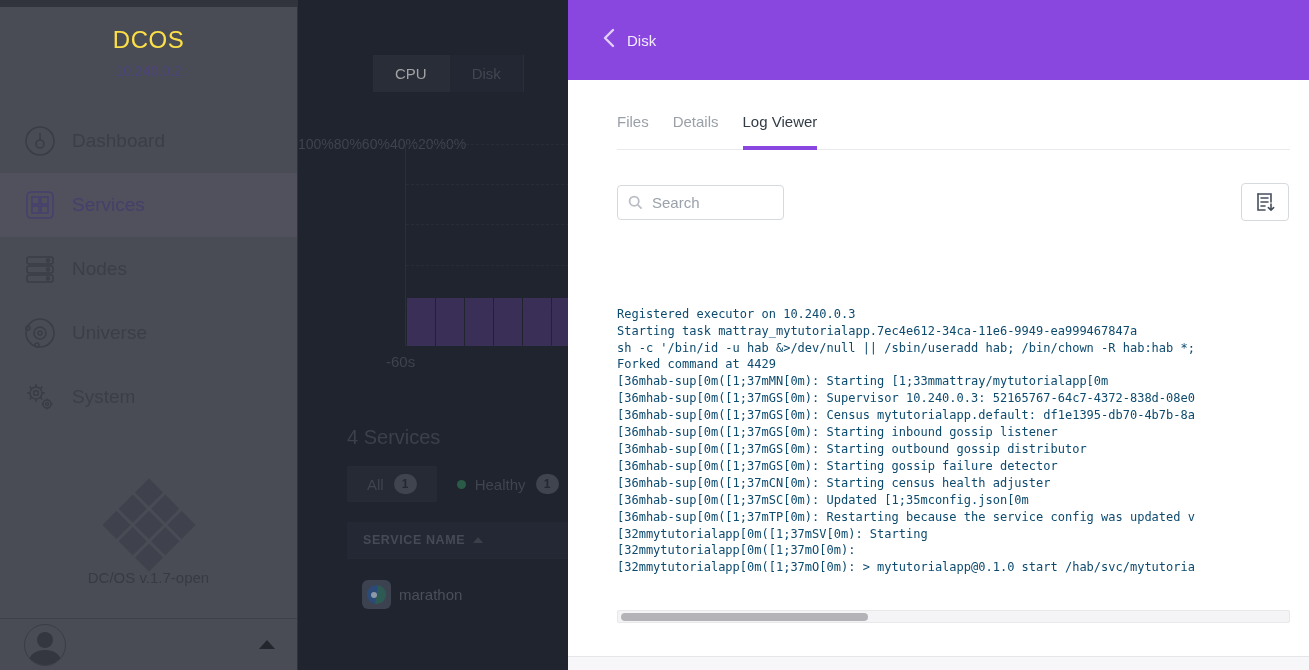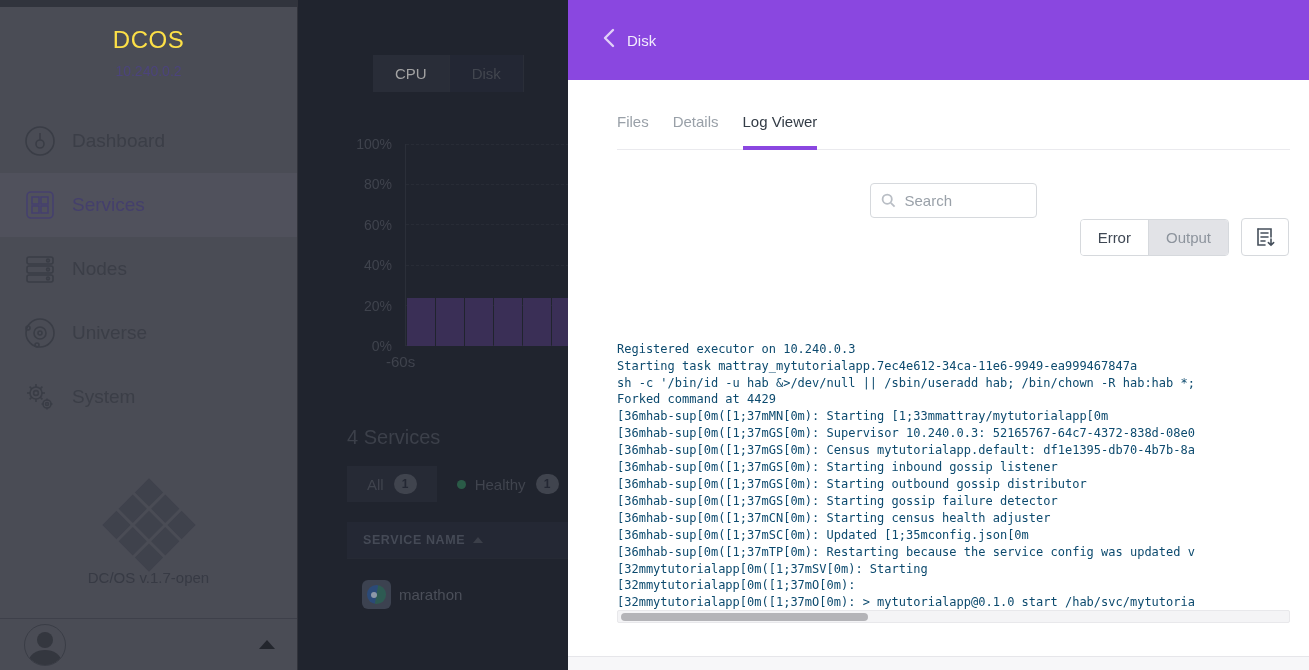--- a/index.html
+++ b/index.html
@@ -41,21 +41,21 @@
 
   
   .main { position:absolute; left:298px; top:0; right:0; height:670px; background:#20242e; overflow:hidden; }
   .res-tabs { position:absolute; left:75px; top:55px; display:flex; background:#232734; }
   .res-tab { height:37px; padding:0 22px; display:flex; align-items:center; font-size:15px;
              color:#42464f; border-right:1px solid #2a2e38; }
   .res-tab.active { background:#292d38; color:#a3a3a3; }
 
   .chart { position:absolute; left:0; top:137px; }
   .y-labels { position:absolute; left:0; top:0; width:94px; height:216px;
-              display:flex; flex-direction:column; justify-content:space-between; }
+              display:flex; flex-direction:row; justify-content:space-between; }
   .y-labels div { text-align:right; font-size:14px; color:#3f434d; height:14px; line-height:14px; }
   .plot { position:absolute; left:107px; top:7px; width:164px; height:202px;
           border-left:1px solid #2b2f39; overflow:hidden; }
   .gridlines { position:absolute; inset:0; display:flex; flex-direction:column; justify-content:space-between; }
   .gridlines div { border-top:1px dashed #282c36; height:0; }
   .bars { position:absolute; left:1px; bottom:0; display:flex; align-items:flex-end; gap:1px; }
   .bar { width:28px; background:var(--bar,#3a2f56); }
   .x-label { position:absolute; left:88px; top:216px; font-size:15px; color:#3f434d; }
 
   .services-heading { position:absolute; left:49px; top:426px; font-size:20px; color:#3c404a; }
@@ -82,21 +82,21 @@
   .modal { position:absolute; left:568px; top:0; width:741px; height:670px; background:#ffffff; }
   .modal-header { height:80px; background:var(--accent,#8A47E0); display:flex; align-items:center; padding-left:34px; cursor:pointer; }
   .back-chevron svg { stroke:rgba(255,255,255,.75); fill:none; stroke-width:2.4; stroke-linecap:round; stroke-linejoin:round; }
   .back-label { margin-left:12px; font-size:15px; color:#f2ecfd; }
 
   .modal-tabs { margin:33px 19px 0 49px; border-bottom:1px solid #eaeaee; display:flex; }
   .mtab { position:relative; margin-right:24px; padding-bottom:19px; font-size:15px; color:#99a0a8; cursor:pointer; }
   .mtab.active { color:#333c46; }
   .mtab.active::after { content:""; position:absolute; left:0; right:0; bottom:-1px; height:4px; background:var(--accent,#8A47E0); }
 
-  .toolbar { margin:33px 20px 0 49px; display:flex; align-items:center;flex-direction:column; }
+  .toolbar { margin:33px 20px 0 49px; display:flex; align-items:center; }
   .search-box { width:167px; height:35px; border:1px solid #d6d9dd; border-radius:4px;
                 display:flex; align-items:center; padding:0 10px; background:#fff; }
   .search-box svg { stroke:#b9bec5; fill:none; stroke-width:1.8; flex:none; }
   .search-box input { border:none; outline:none; margin-left:9px; width:110px; font-size:15px;
                       font-family:"Liberation Sans",sans-serif; color:#39424c; background:transparent; }
   .search-box input::placeholder { color:#9aa1a9; }
   .toolbar-right { margin-left:auto; display:flex; align-items:center; }
   .segmented { display:flex; border:1px solid #d6d9dd; border-radius:4px; overflow:hidden; height:37px; }
   .seg-btn { display:flex; align-items:center; padding:0 17px; font-size:15px; cursor:pointer;
              background:#fff; color:#3f4854; }
@@ -295,24 +295,20 @@
 
     <div class="toolbar">
       <div class="search-box">
         <svg width="15" height="15" viewBox="0 0 15 15">
             <circle cx="6.2" cy="6.2" r="4.6"></circle>
             <path d="M9.8 9.8 L13.6 13.6"></path>
           </svg>
         <input type="text" placeholder="Search" style="">
       </div>
       <div class="toolbar-right">
-        <div class="segmented">
-          <div class="seg-btn">Error</div>
-          <div class="seg-btn selected">Output</div>
-        </div>
         <div class="icon-btn">
           <svg width="19" height="20" viewBox="0 0 19 20">
             <path d="M2 2 h13 v8"></path>
               <path d="M2 2 v16 h7"></path>
               <path d="M5 6 h7 M5 10 h7 M5 14 h4"></path>
             <path d="M15 12 v6 M12.4 15.6 L15 18.2 L17.6 15.6"></path>
           </svg>
         </div>
       </div>
     </div>

